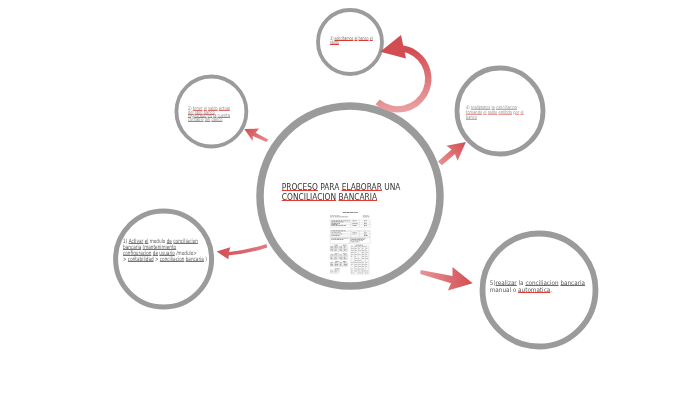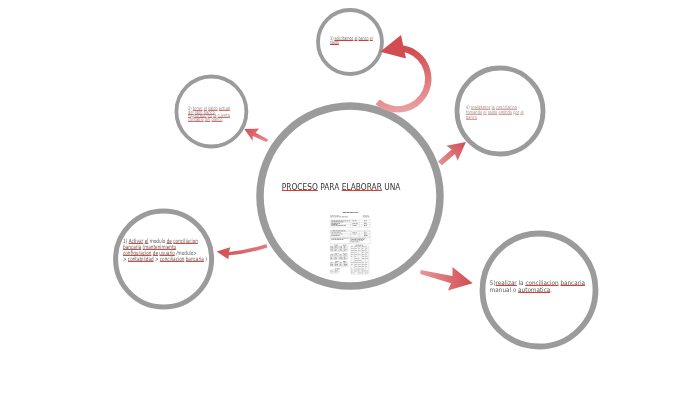--- a/index.html
+++ b/index.html
@@ -103,20 +103,21 @@
 
   <g>
     <path d="M 401.82 45.25 A 33.8 33.8 0 1 1 375.53 104.31 L 379.72 99.48 A 27.4 27.4 0 1 0 401.04 51.60 Z" fill="url(#gArc)"></path>
     <path d="M 380.2 51.8 L 401.0 35.0 L 406.0 58.5 Z" fill="#d24d52"></path>
   </g>
 
 </svg>
 
   <div class="tb title">
       <span class="ln"><span class="sp">PROCESO</span> <span>PARA</span> <span class="sp">ELABORAR</span> <span>UNA</span></span>
+      <span class="ln"><span class="sp">CONCILIACION</span> <span class="sp">BANCARIA</span></span>
     </div>
   <div class="tb n1">
       <span class="ln"><span>1)</span> <span class="sp">Activar</span> <span class="sp">el</span> <span>modulo</span> <span class="sp">de</span> <span class="sp">conciliacion</span></span>
       <span class="ln"><span class="sp">bancaria</span> <span class="sp">(mantenimiento</span></span>
       <span class="ln"><span class="sp">configuracion</span> <span></span> <span></span> <span class="sp">de</span> <span class="sp">usuario</span> <span>/modulo&gt;</span></span>
       <span class="ln"><span>&gt;</span> <span class="sp">contabilidad</span> <span>&gt;</span> <span class="sp">conciliacion</span> <span class="sp">bancaria</span> <span>)</span></span>
     </div>
   <div class="tb n2">
       <span class="ln"><span>2)</span> <span class="sp">tener</span> <span class="sp">el</span> <span class="sp">saldo</span> <span class="sp">actual</span></span>
       <span class="ln"><span class="sp">del</span> <span class="sp">libro</span> <span class="sp">banco</span></span>

